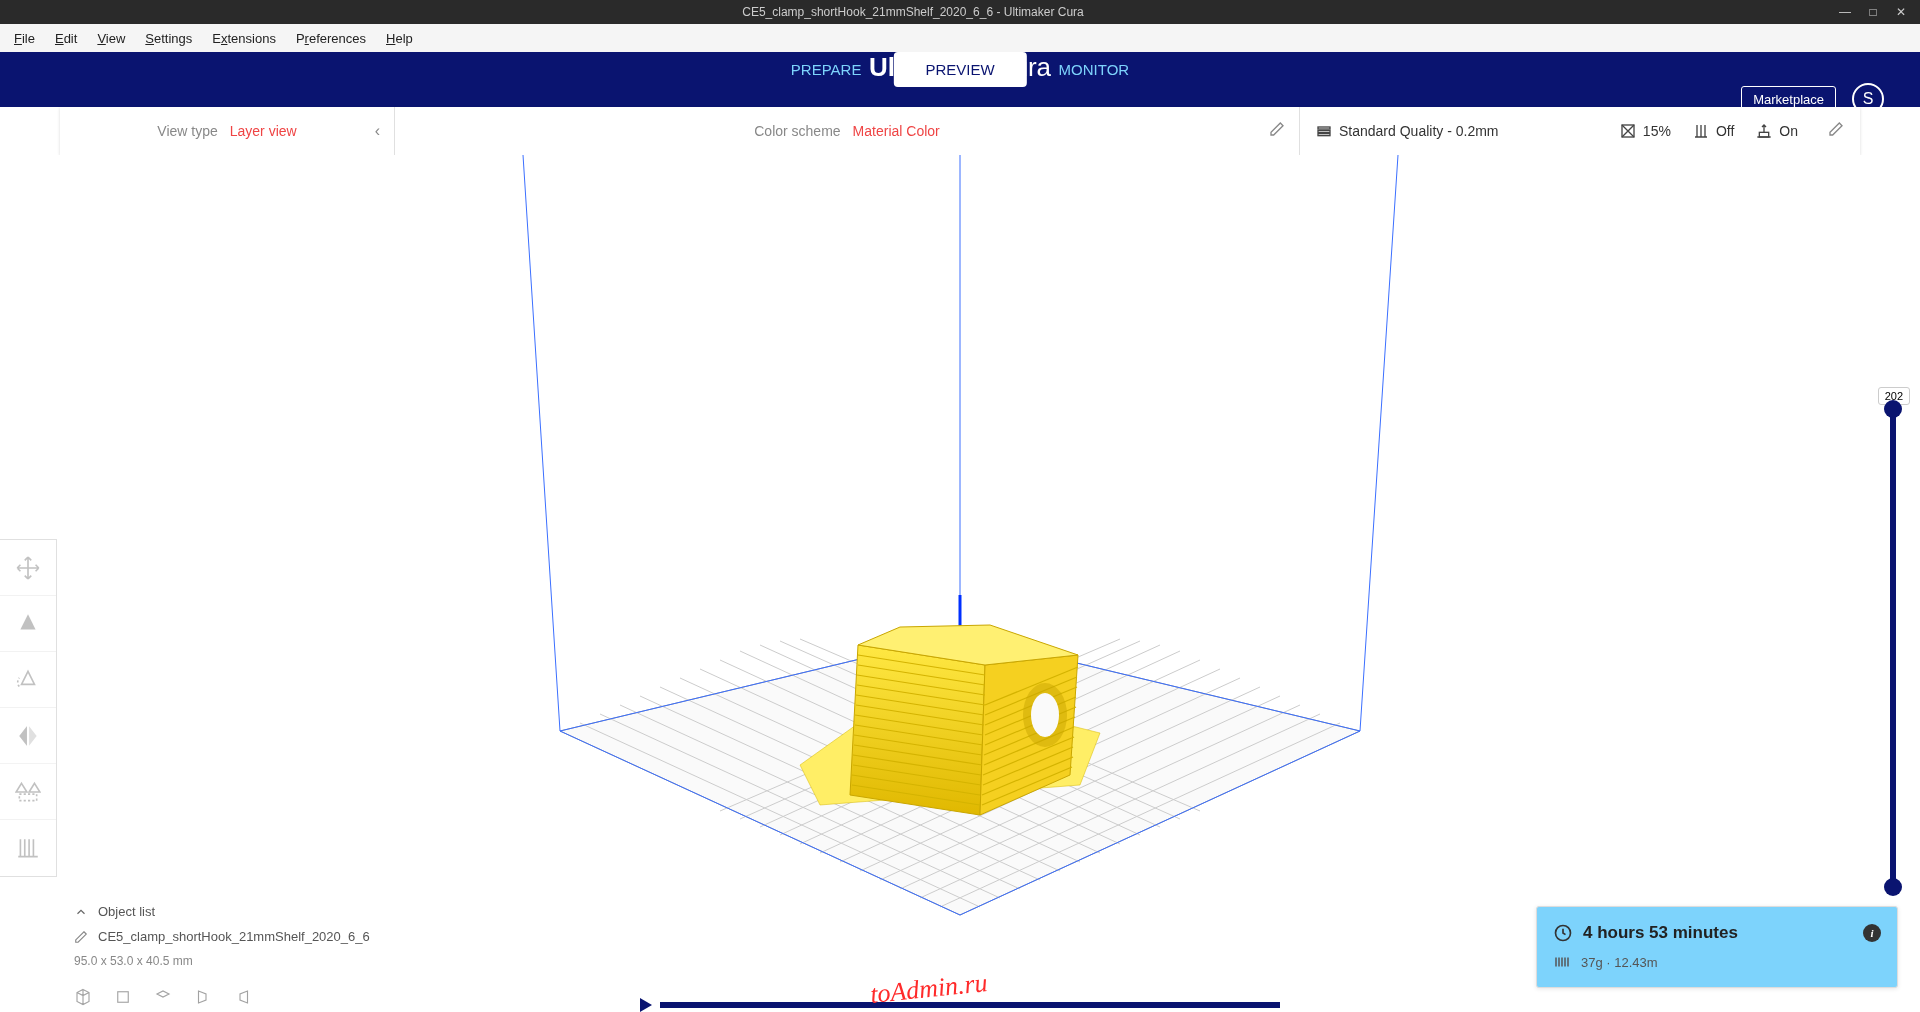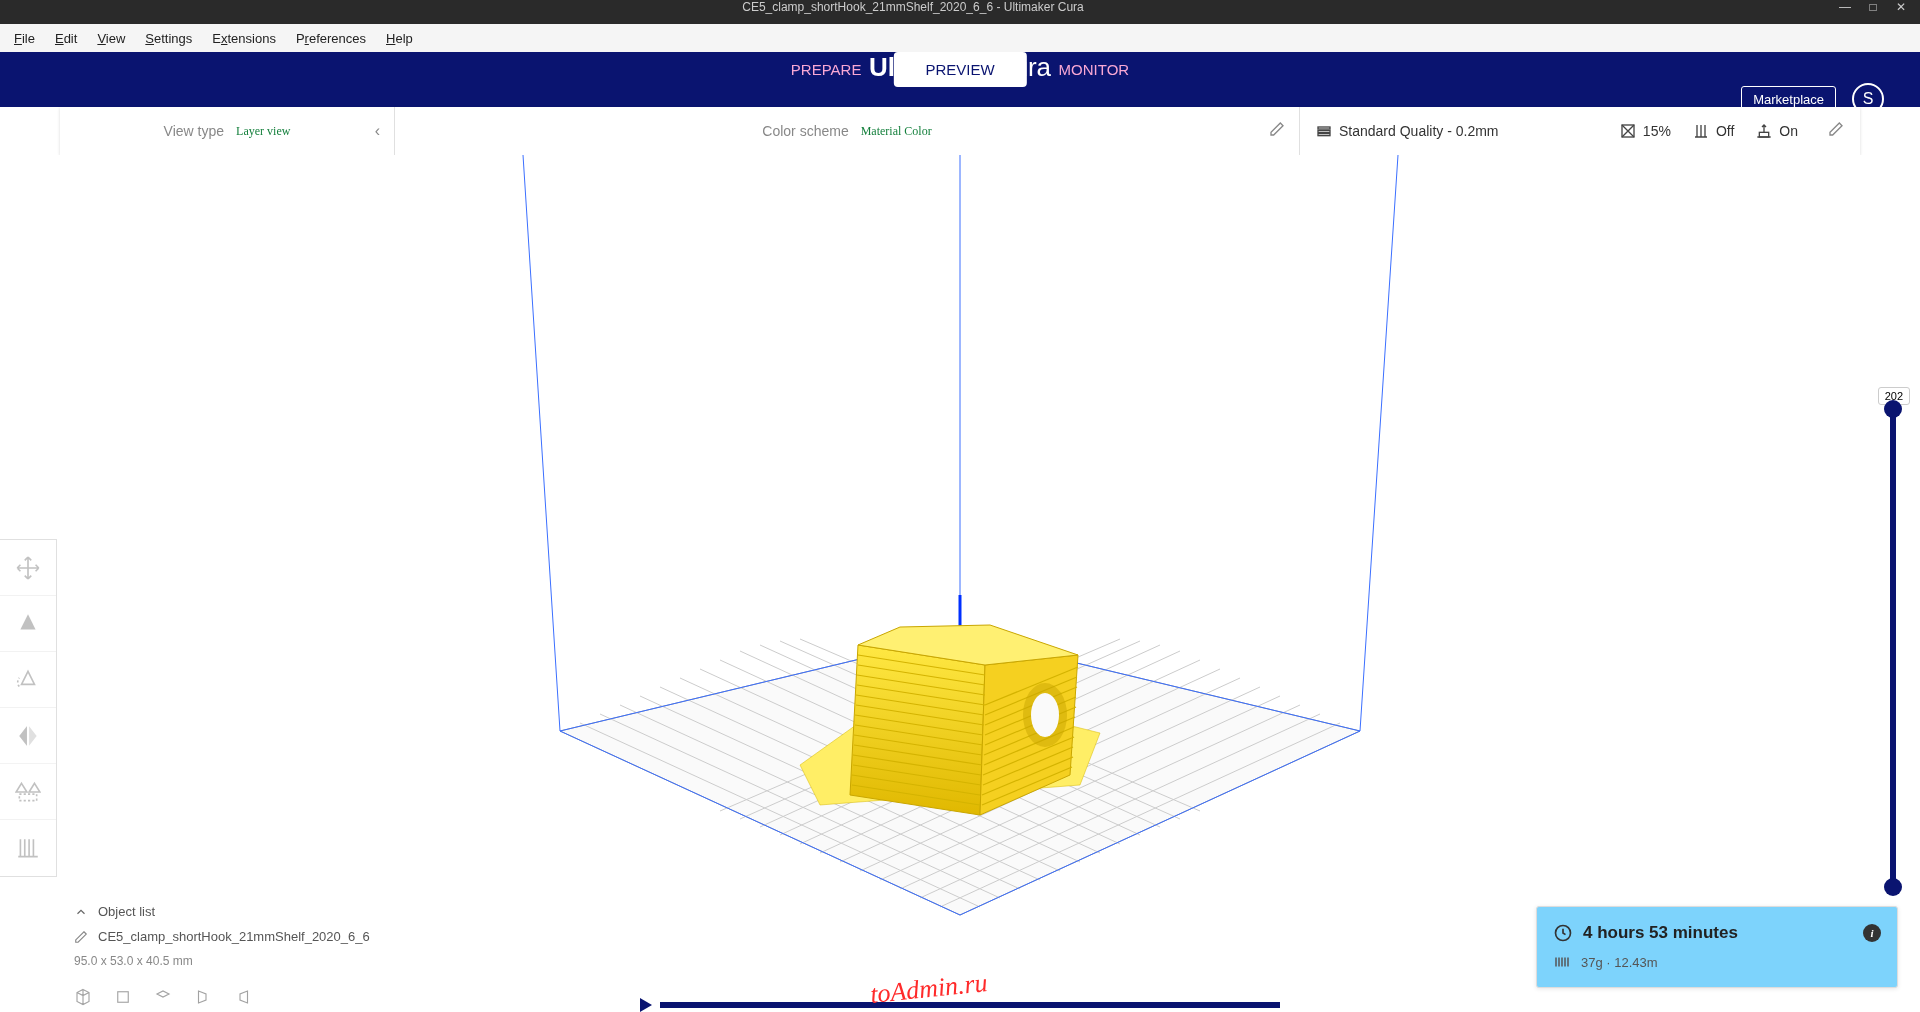--- a/index.html
+++ b/index.html
@@ -1,45 +1,45 @@
 <!DOCTYPE html>
 <html><head>
 <meta charset="utf-8">
 <style>
 * { margin: 0; padding: 0; box-sizing: border-box; font-family: -apple-system, BlinkMacSystemFont, "Segoe UI", Arial, sans-serif; }
 body { width: 1920px; height: 1012px; overflow: hidden; background: #fff; position: relative; }
 
 
-.titlebar { height: 24px; background: #2a2a2a; color: #ccc; display: flex; align-items: flex-start; font-size: 12px; }
+.titlebar { height: 24px; background: #2a2a2a; color: #ccc; display: flex; align-items: center; font-size: 12px; }
 .titlebar-title { flex: 1; text-align: center; }
 .titlebar-controls { display: flex; gap: 14px; padding: 0 12px; }
 .titlebar-controls span { cursor: pointer; width: 14px; text-align: center; }
 
 
 .menubar { height: 28px; background: #f5f5f5; display: flex; align-items: center; padding: 12px 4px; font-size: 13px; color: #222; }
 .menubar span { padding: 4px 10px; cursor: pointer; }
 .menubar span u { text-decoration: underline; }
 
 
 .header { height: 55px; background: #0a1470; display: flex; align-items: center; padding: 0 36px; position: relative; flex-direction: column; }
 .logo { color: #fff; font-size: 26px; font-weight: 300; }
 .logo b { font-weight: 700; }
 .header-tabs { position: absolute; left: 50%; transform: translateX(-50%); display: flex; gap: 0; }
-.header-tabs .tab { color: #f9a8d4; font-size: 15px; padding: 9px 32px; cursor: pointer; }
+.header-tabs .tab { color: #7dd3fc; font-size: 15px; padding: 9px 32px; cursor: pointer; }
 .header-tabs .tab.active { background: #fff; color: #0a1470; border-radius: 4px; }
 .header-right { margin-left: auto; display: flex; align-items: center; gap: 16px; }
 .marketplace-btn { border: 1px solid #fff; color: #fff; padding: 5px 11px; font-size: 13px; border-radius: 3px; cursor: pointer; background: none; }
 .user-avatar { width: 32px; height: 32px; border: 2px solid #fff; border-radius: 50%; display: flex; align-items: center; justify-content: center; color: #fff; font-size: 16px; cursor: pointer; }
 
 
 .configbar { height: 48px; background: #fff; display: flex; align-items: stretch; margin: 0 60px; box-shadow: 0 1px 3px rgba(0,0,0,0.15); position: relative; top: 0; }
 .config-section { display: flex; align-items: center; padding: 0 16px; border-right: 1px solid #e0e0e0; justify-content: center; } 
 .config-section:last-child { border-right: none; }
 .config-label { color: #888; font-size: 14px; margin-right: 12px; }
-.config-value { color: #15803d; font-size: 12px; font-family: Liberation Serif, serif; }
+.config-value { color: #ef4444; font-size: 14px; }
 .config-section.viewtype { width: 335px; position: relative; }
 .chev-left { position: absolute; right: 14px; color: #888; font-size: 16px; cursor: pointer; }
 .config-section.colorscheme { flex: 1; position: relative; }
 .pencil-icon { position: absolute; right: 14px; color: #888; cursor: pointer; }
 .config-section.quality { width: 560px; position: relative; gap: 22px; }
 .quality-item { display: flex; align-items: center; gap: 7px; color: #333; font-size: 14px; }
 .quality-item svg { flex-shrink: 0; }
 
 
 .viewport { position: absolute; top: 155px; left: 0; right: 0; bottom: 0; background: #fff; overflow: hidden; }

